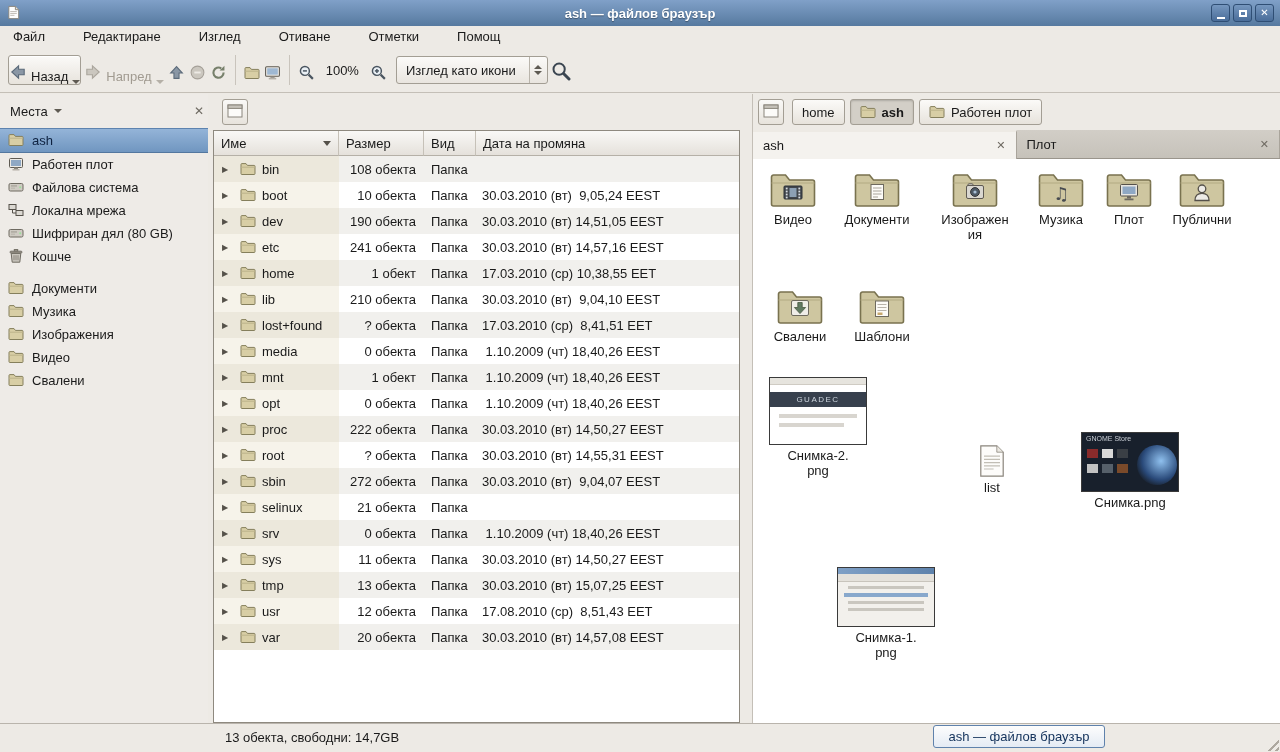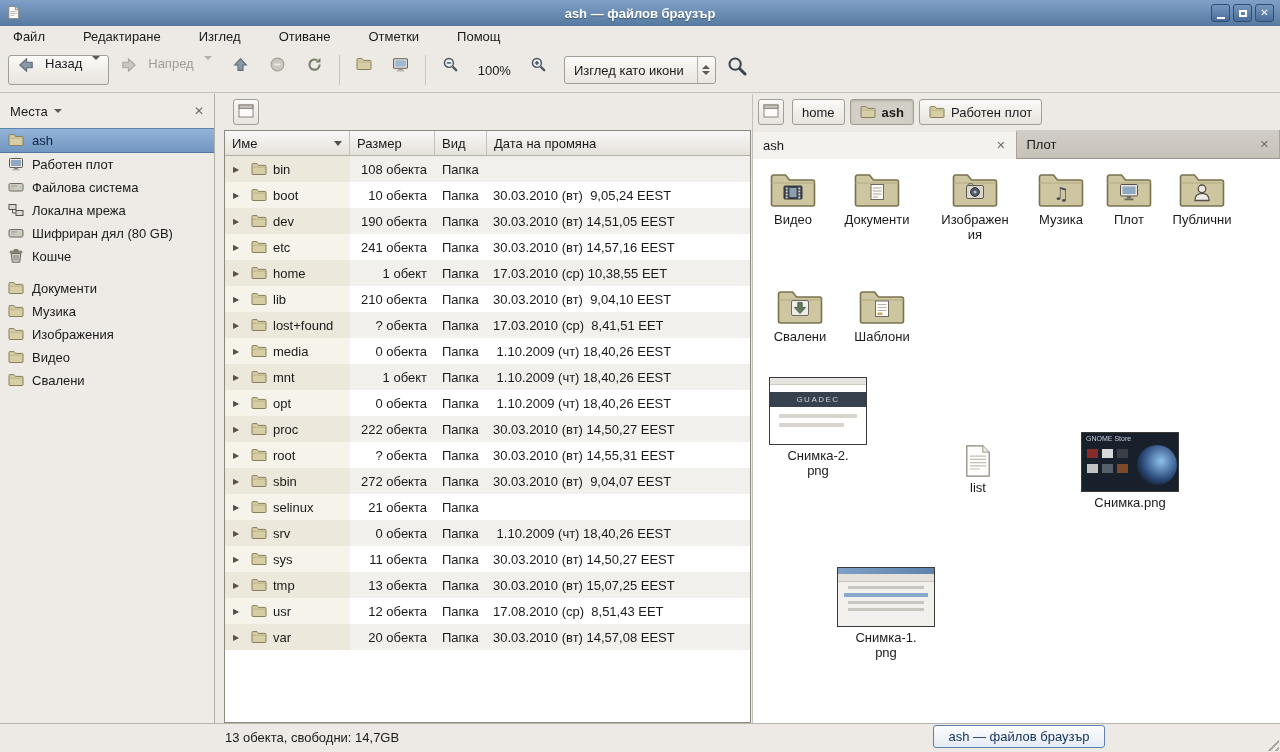--- a/index.html
+++ b/index.html
@@ -20,21 +20,21 @@
     background:linear-gradient(#7697BF,#4A6D99);display:flex;align-items:center;justify-content:center;color:#fff;}
   .glyph-min{width:8px;height:2px;background:#fff;margin-top:9px;}
   .glyph-max{width:8px;height:7px;border:2px solid #fff;}
   .glyph-close{font-size:10px;line-height:10px;}
   
   .menubar{position:absolute;top:26px;left:0;right:0;height:22px;display:flex;padding-left:4px;background:#EDEAE5;gap:20px;}
   .menu-item{padding:3px 9px;}
   
   .toolbar{position:absolute;top:48px;left:0;right:0;height:45px;display:flex;align-items:center;
     padding:0 8px;gap:2px;border-bottom:1px solid #C4BFB7;background:#EDEAE5;}
-  .tbtn{height:30px;display:flex;align-items:flex-start;gap:10px;padding:0 8px;border-radius:3px;border:1px solid transparent;}
+  .tbtn{height:30px;display:flex;align-items:flex-end;gap:4px;padding:0 0;border-radius:3px;border:1px solid transparent;}
   .tbtn.raised{border:1px solid #A39E94;background:linear-gradient(#FBFAF8,#E7E3DC);box-shadow:inset 0 1px 0 #fff;}
   .tbtn.disabled{color:#A19B91;}
   .vsep{width:1px;height:30px;background:#C9C4BC;margin:0 5px;}
   .zoom-label{padding:0 8px;}
   .tri-down{width:0;height:0;border-left:4px solid transparent;border-right:4px solid transparent;border-top:4px solid #5E5A52;}
   .tri-up{width:0;height:0;border-left:4px solid transparent;border-right:4px solid transparent;border-bottom:4px solid #5E5A52;}
   .tbtn.disabled .tri-down{border-top-color:#B5B0A7;}
   .combo{height:28px;border:1px solid #A39E94;border-radius:3px;margin-left:6px;
     background:linear-gradient(#FBFAF8,#E9E5DF);display:flex;align-items:center;}
   .combo-text{padding:0 12px 0 9px;min-width:132px;}
@@ -44,21 +44,21 @@
   .sidebar{position:absolute;top:94px;left:0;width:215px;bottom:29px;background:#EEEBE7;border-right:1px solid #B3AEA5;}
   .sidebar-header{height:34px;display:flex;align-items:center;padding:0 10px;gap:6px;}
   .sb-close{margin-left:auto;color:#6E6A62;font-size:12px;}
   .sb-item{height:23px;display:flex;align-items:center;gap:7px;padding:0 8px;white-space:nowrap;}
   .sb-item.selected{height:25px;background:linear-gradient(#94B4D8,#7096C0);
     border-top:1px solid #5D83AF;border-bottom:1px solid #53779F;color:#0E2240;}
   .sb-sep{height:9px;}
   .sb-icon{width:17px;height:17px;flex:none;display:flex;}
   
   .pane{position:absolute;top:94px;bottom:29px;background:#EDEAE5;}
-  .middle-pane{left:219px;width:534px;padding-left:9px;}
+  .middle-pane{left:208px;width:534px;padding-left:9px;}
   .right-pane{left:752px;right:0;border-left:1px solid #C4BFB7;}
   .pane-topbar{height:36px;display:flex;align-items:center;padding:0 5px;gap:8px;}
   .mini-btn{width:26px;height:26px;border:1px solid #A39E94;border-radius:3px;flex:none;
     background:linear-gradient(#FAF9F7,#E7E3DC);display:flex;align-items:center;justify-content:center;}
   
   .tree{position:absolute;top:36px;left:5px;right:2px;bottom:0;border:1px solid #8E897F;background:#fff;
     overflow:hidden;display:flex;flex-direction:column;}
   .tree-headers{display:flex;height:25px;flex:none;}
   .th{border-right:1px solid #C6C1B8;border-bottom:1px solid #B5B0A7;
     background:linear-gradient(#F9F8F6,#E5E1DB);display:flex;align-items:center;padding:0 7px;gap:4px;}
@@ -724,21 +724,21 @@
         <div class="icon-stage">
           <div class="thumb tg">
             <div class="tg-top"></div>
             <div class="tg-band">GUADEC</div>
             <div class="tg-l1"></div>
             <div class="tg-l2"></div>
           </div>
         </div>
         <div class="icon-label">Снимка-2.<br>png</div>
       </div>
-      <div class="icon-item" style="left: 180px; top: 286px; width: 90px;">
+      <div class="icon-item" style="left: 194px; top: 286px; width: 90px;">
         <div class="icon-stage">
           <svg width="26" height="32" viewBox="0 0 32 40">
             <path d="M2 1 H22 L30 9 V39 H2 Z" fill="#FDFCFA" stroke="#8A857C" stroke-width="1.5"></path>
             <path d="M22 1 V9 H30" fill="#ECE9E2" stroke="#8A857C"></path>
             <g stroke="#C2BEB5" stroke-width="1.5">
               <path d="M6 14 H26 M6 18 H26 M6 22 H26 M6 26 H26 M6 30 H18"></path>
             </g>
           </svg>
         </div>
         <div class="icon-label">list</div>

